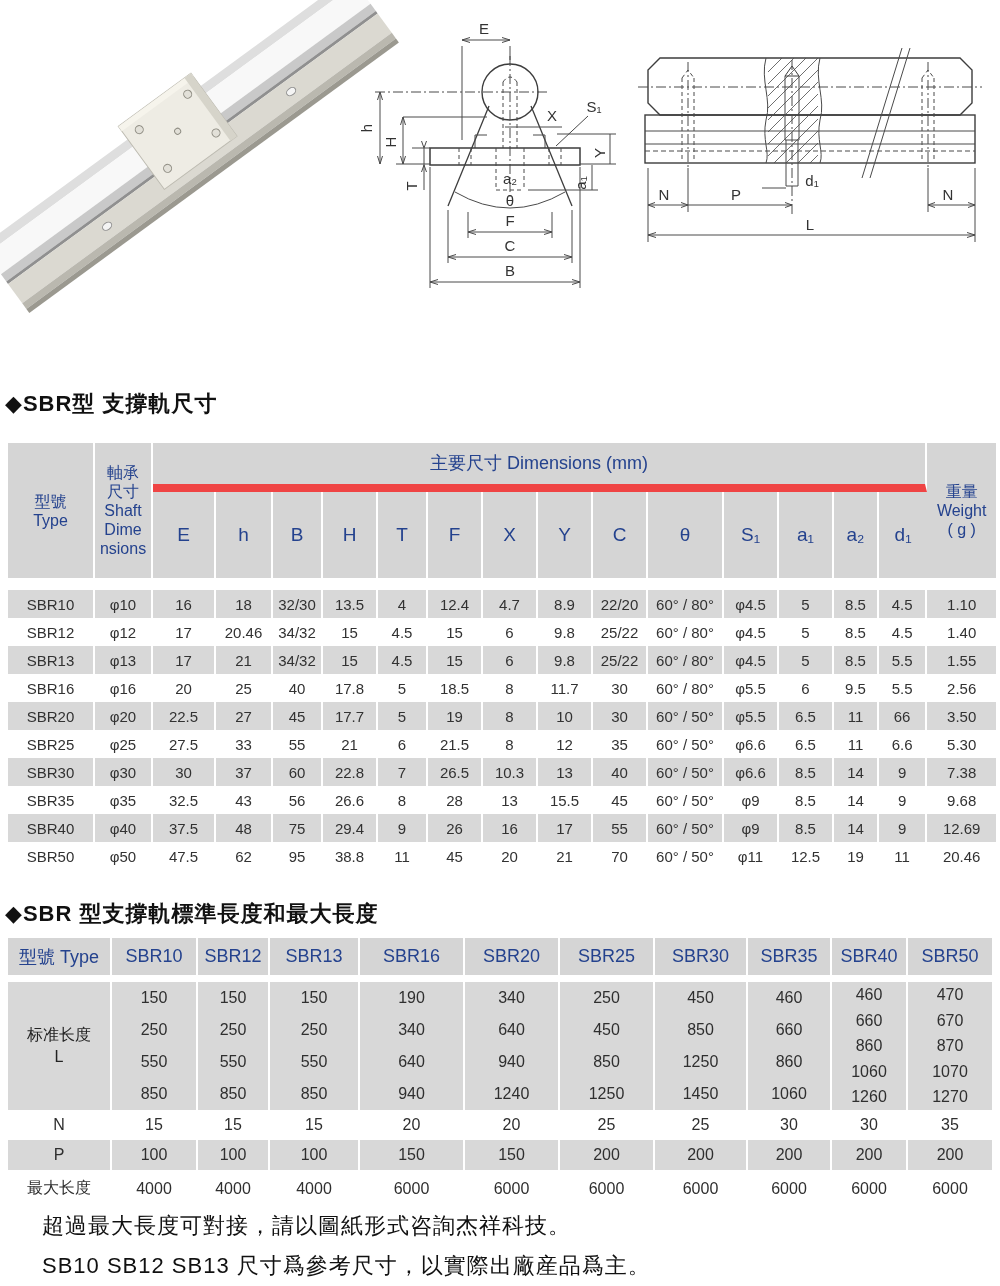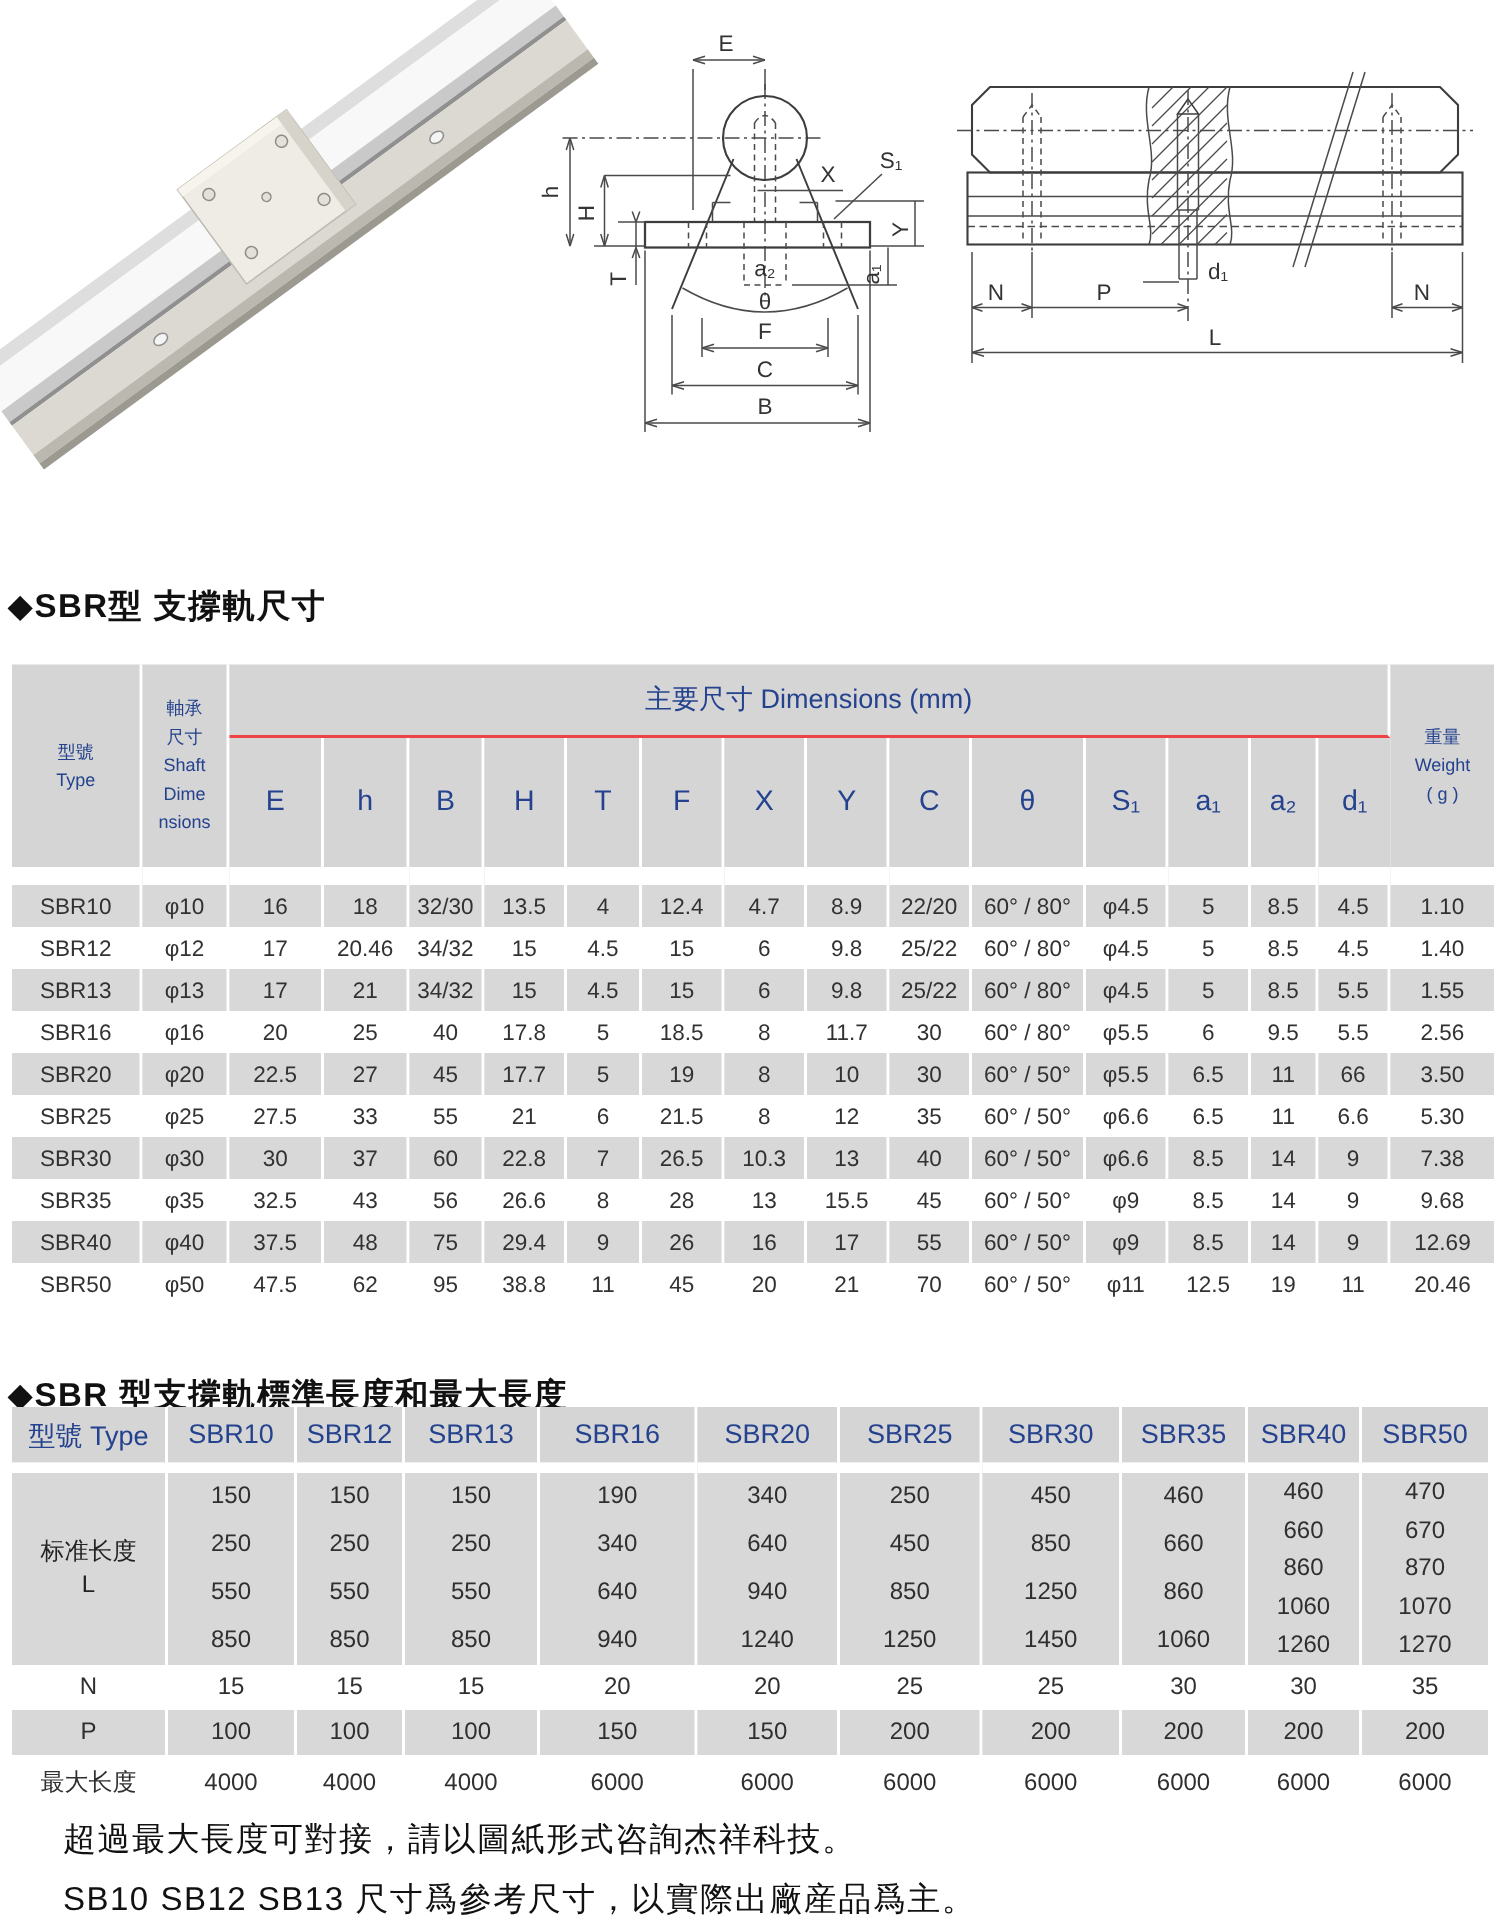--- a/index.html
+++ b/index.html
@@ -9,32 +9,32 @@
     color:#2f2f2f;
   }
   
   #figures{position:absolute;left:0;top:0;width:1000px;height:388px;}
   
   .section-heading{
     position:absolute;left:5px;font-size:22px;font-weight:bold;color:#111;
     letter-spacing:1px;white-space:nowrap;
   }
   #heading1{top:389px;}
-  #heading2{top:899px;margin-top:16px;}
+  #heading2{top:899px;}
   
   table{border-collapse:separate;border-spacing:0;table-layout:fixed;}
   th,td{box-sizing:border-box;text-align:center;vertical-align:middle;
         border-right:2px solid #fff;padding:0;overflow:hidden;}
   th:last-child,td:last-child{border-right:none;margin-top:46px;}
   
   #dim-table{position:absolute;left:8px;top:443px;width:988px;font-size:15px;}
   #dim-table th{background:#d5d5d5;color:#24428e;font-weight:normal;}
-  #dim-table .h-span{height:45px;font-size:18px;border-bottom:2px solid #ef4444;}
+  #dim-table .h-span{height:45px;font-size:18px;border-bottom:8px solid #ef4444;}
   #dim-table .h-col{height:80px;font-size:19px;}
-  #dim-table .h-tall{height:135px;font-size:12px;white-space:pre-line;line-height:19px;}
+  #dim-table .h-tall{height:135px;font-size:16px;white-space:pre-line;line-height:19px;}
   #dim-table td{height:28px;color:#323232;}
   #dim-table tbody tr.odd td{background:#d8d8d8;}
   #dim-table tbody tr.even td{background:#ffffff;}
   #dim-table tbody tr:first-child td{border-top:12px solid #fff;height:40px;}
   
   #len-table{position:absolute;left:8px;top:938px;width:984px;font-size:16px;}
   #len-table th{background:#d5d5d5;color:#24428e;font-weight:normal;height:37px;font-size:18px;}
   #len-table tr.l-row td{background:#d8d8d8;height:128px;white-space:pre-line;
                          line-height:32px;border-top:7px solid #fff;}
   #len-table tr.l-row td.tight{line-height:25.5px;}

